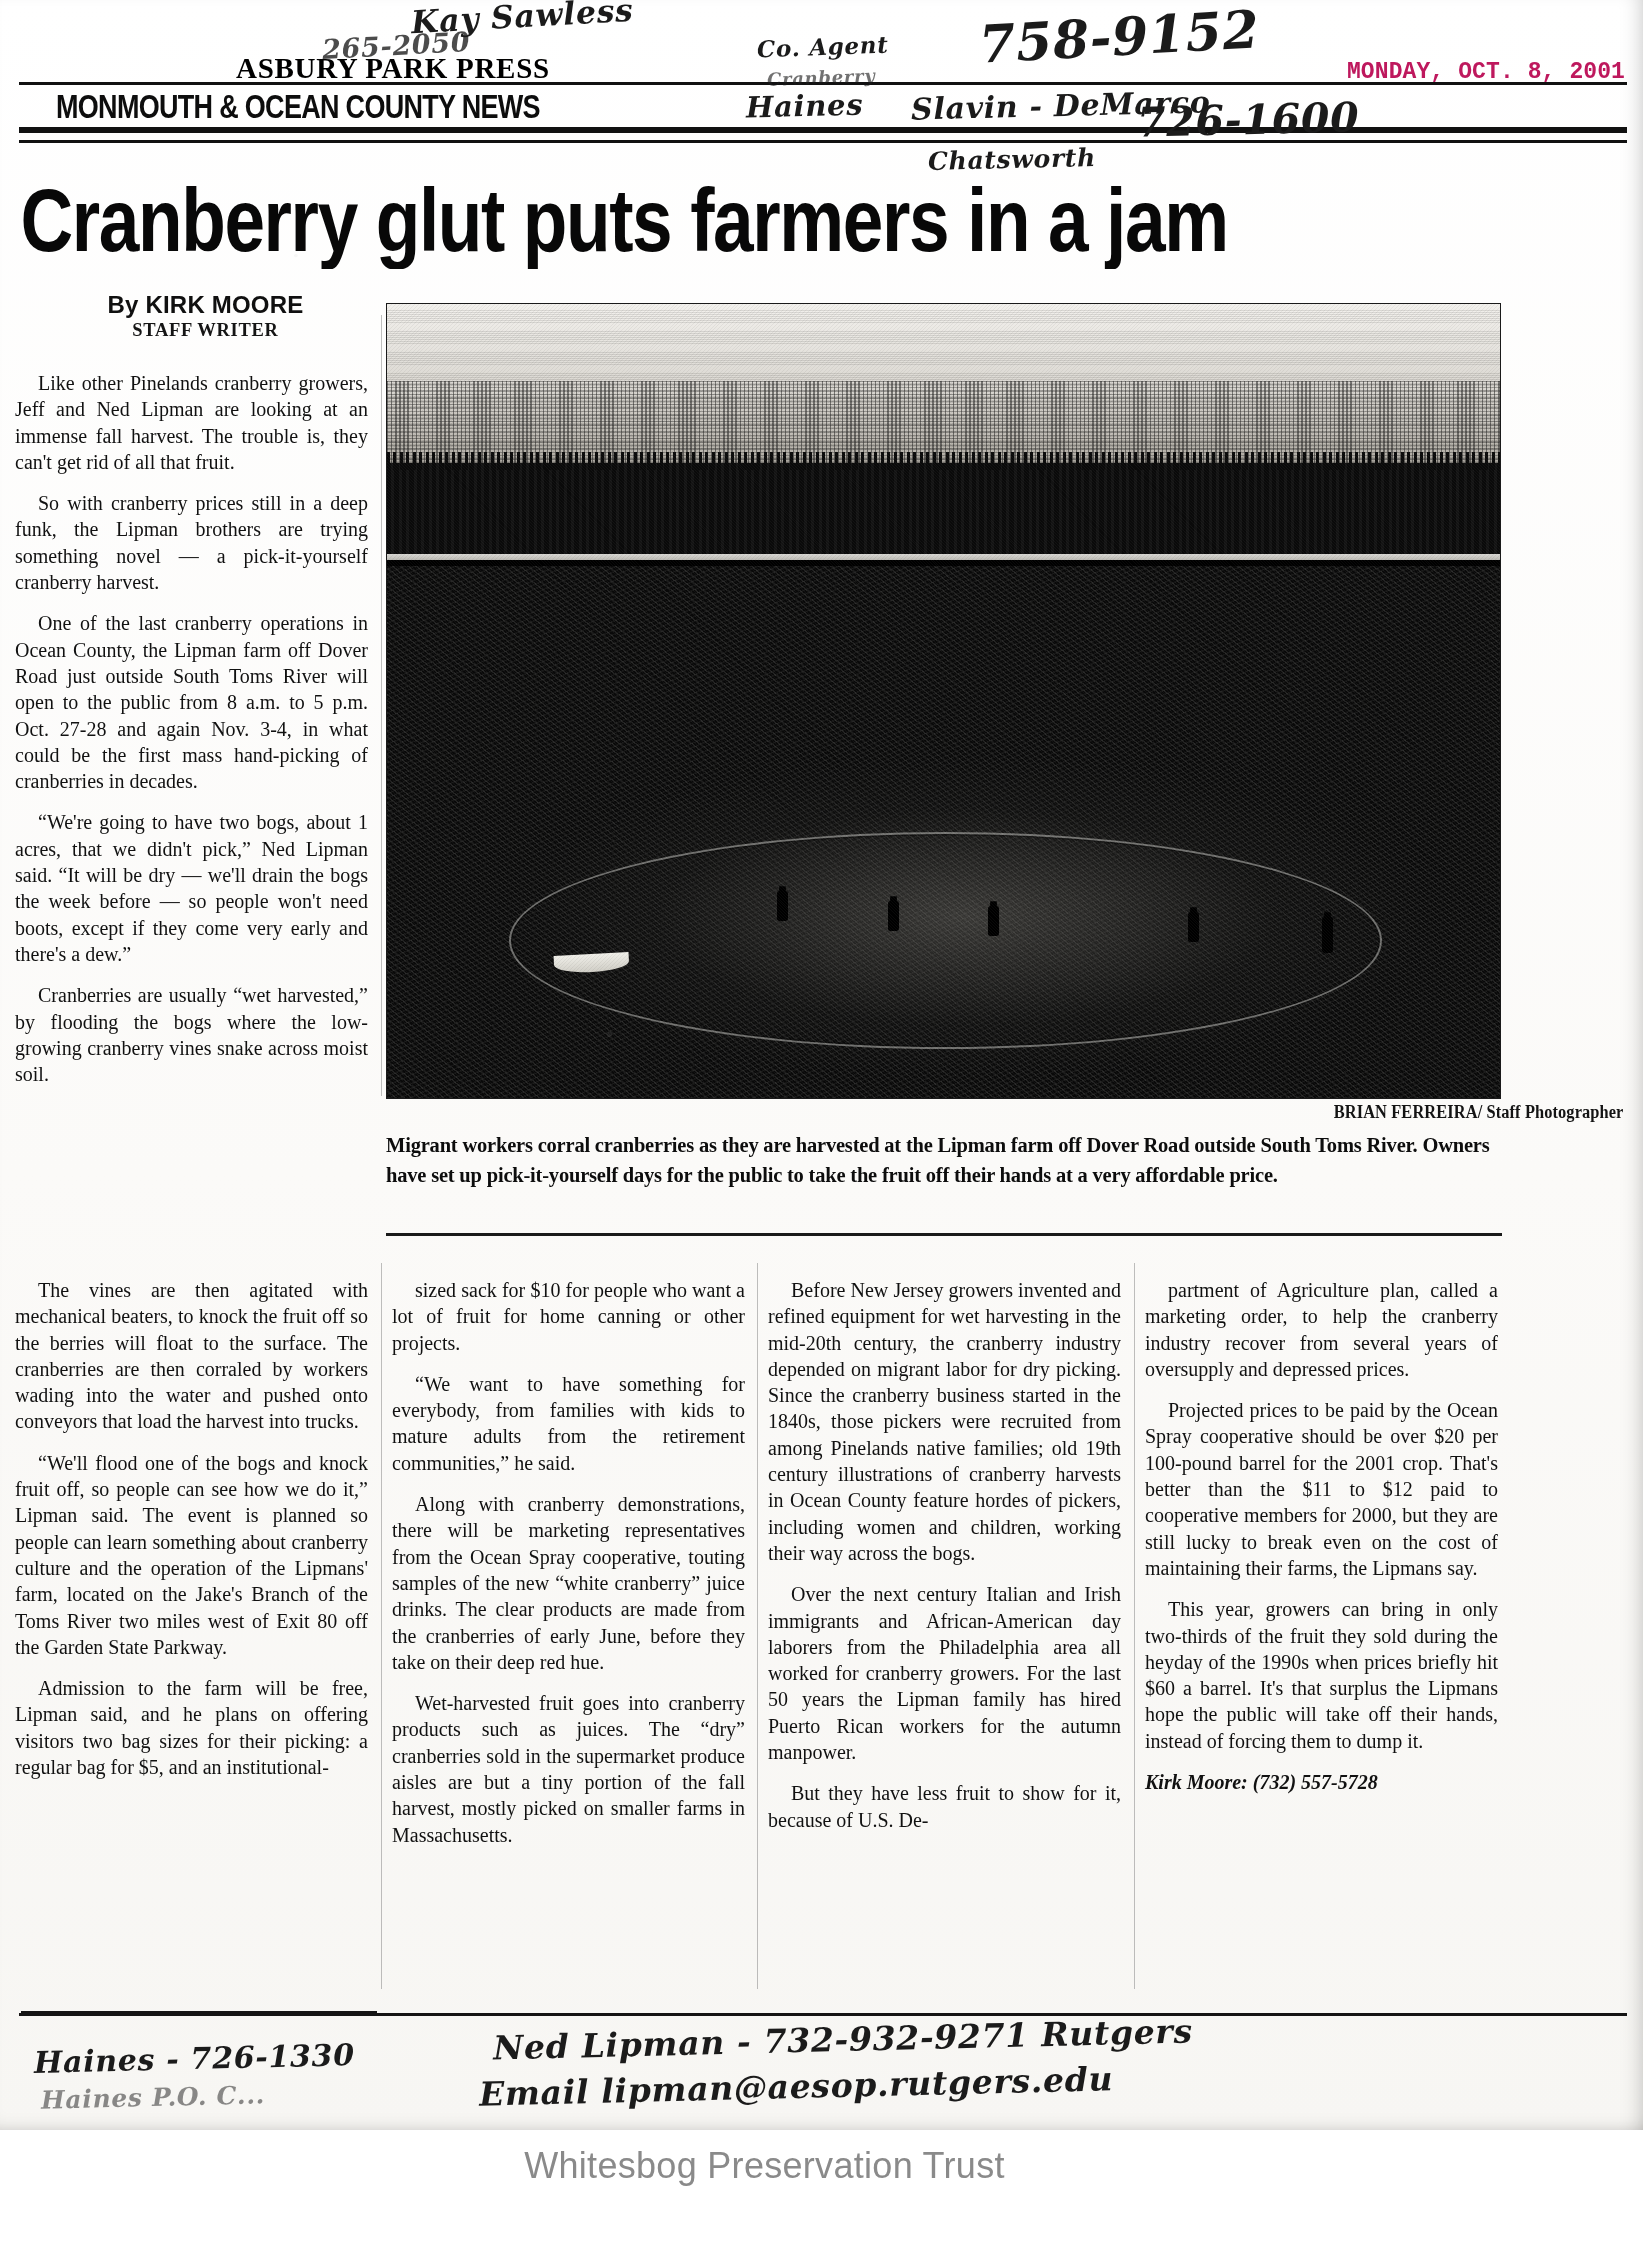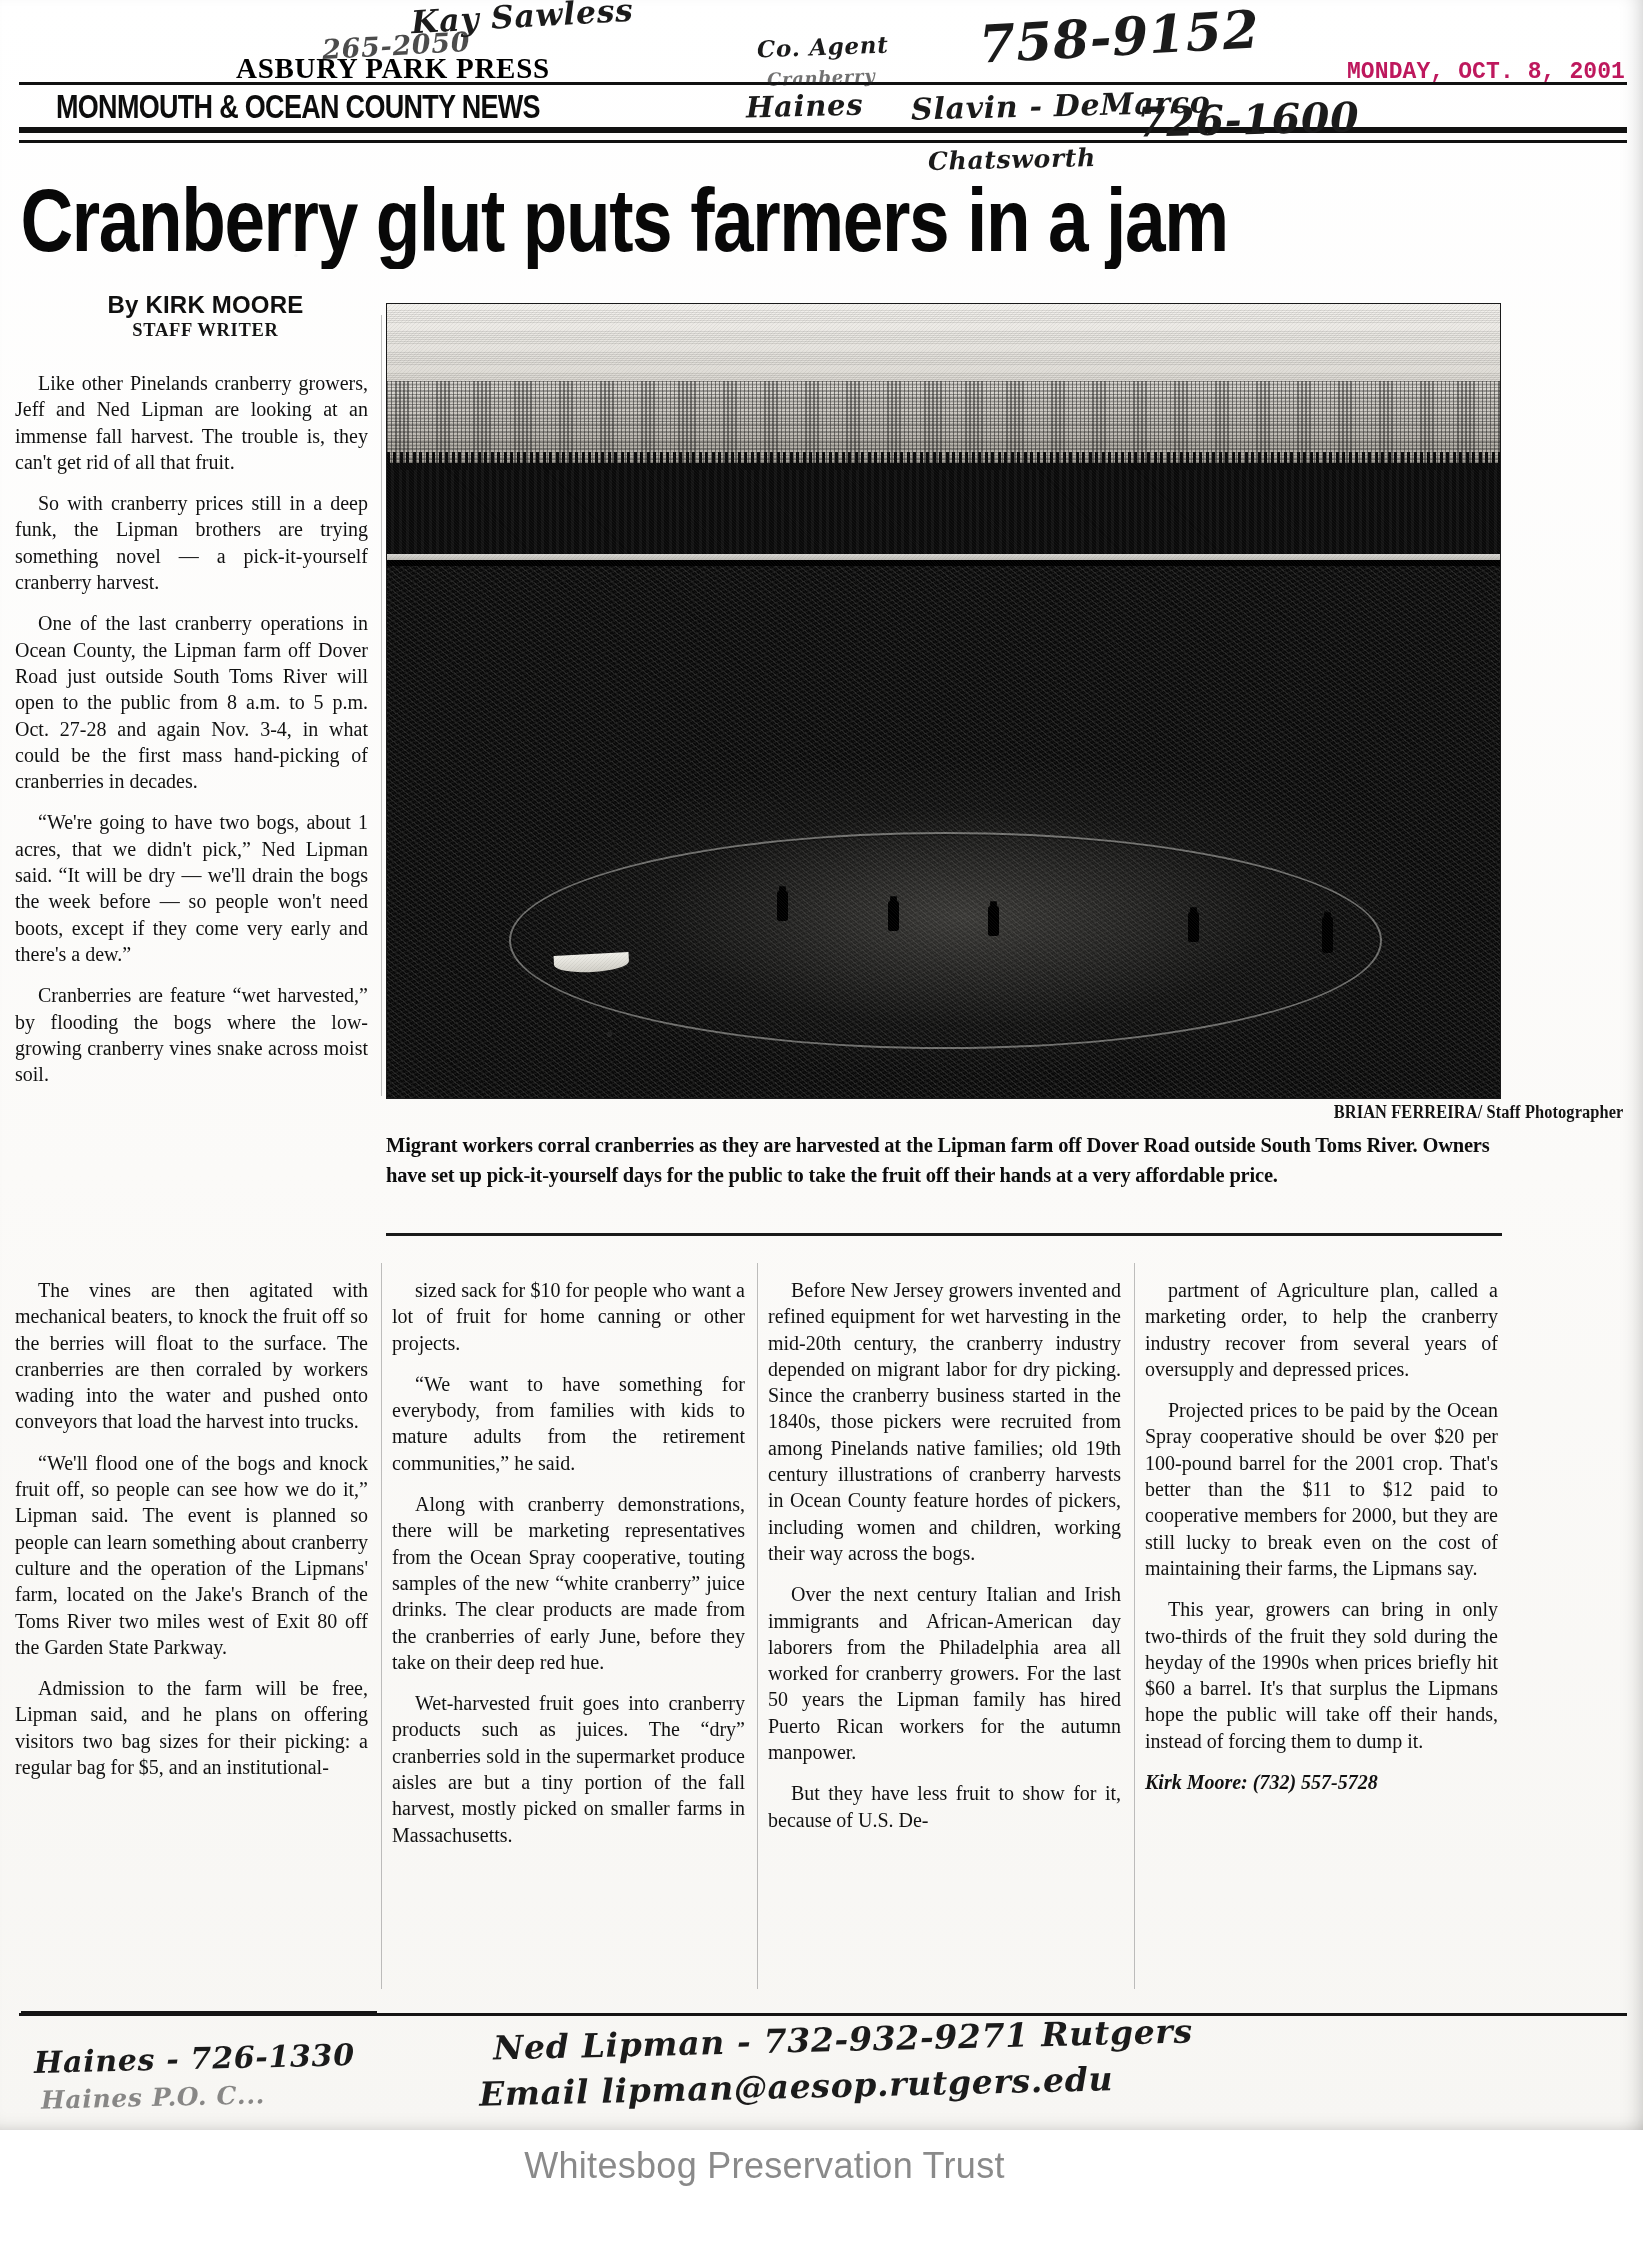--- a/index.html
+++ b/index.html
@@ -285,21 +285,21 @@
 
   <div class="photo-credit">BRIAN FERREIRA/ Staff Photographer</div>
   <div class="caption">Migrant workers corral cranberries as they are harvested at the Lipman farm off Dover Road outside South Toms River. Owners have set up pick-it-yourself days for the public to take the fruit off their hands at a very affordable price.</div>
   <div class="caption-rule"></div>
 
   <div class="col" id="col-lead">
       <p>Like other Pinelands cranberry growers, Jeff and Ned Lipman are looking at an immense fall harvest. The trouble is, they can't get rid of all that fruit.</p>
       <p>So with cranberry prices still in a deep funk, the Lipman brothers are trying something novel — a pick-it-yourself cranberry harvest.</p>
       <p>One of the last cranberry operations in Ocean County, the Lipman farm off Dover Road just outside South Toms River will open to the public from 8 a.m. to 5 p.m. Oct. 27-28 and again Nov. 3-4, in what could be the first mass hand-picking of cranberries in decades.</p>
       <p>“We're going to have two bogs, about 1 acres, that we didn't pick,” Ned Lipman said. “It will be dry — we'll drain the bogs the week before — so people won't need boots, except if they come very early and there's a dew.”</p>
-      <p>Cranberries are feature “wet harvested,” by flooding the bogs where the low-growing cranberry vines snake across moist soil.</p>
+      <p>Cranberries are usually “wet harvested,” by flooding the bogs where the low-growing cranberry vines snake across moist soil.</p>
     </div>
   <div class="col" id="col-a">
       <p>The vines are then agitated with mechanical beaters, to knock the fruit off so the berries will float to the surface. The cranberries are then corraled by workers wading into the water and pushed onto conveyors that load the harvest into trucks.</p>
       <p>“We'll flood one of the bogs and knock fruit off, so people can see how we do it,” Lipman said. The event is planned so people can learn something about cranberry culture and the operation of the Lipmans' farm, located on the Jake's Branch of the Toms River two miles west of Exit 80 off the Garden State Parkway.</p>
       <p>Admission to the farm will be free, Lipman said, and he plans on offering visitors two bag sizes for their picking: a regular bag for $5, and an institutional-</p>
     </div>
   <div class="col" id="col-b">
       <p>sized sack for $10 for people who want a lot of fruit for home canning or other projects.</p>
       <p>“We want to have something for everybody, from families with kids to mature adults from the retirement communities,” he said.</p>
       <p>Along with cranberry demonstrations, there will be marketing representatives from the Ocean Spray cooperative, touting samples of the new “white cranberry” juice drinks. The clear products are made from the cranberries of early June, before they take on their deep red hue.</p>

